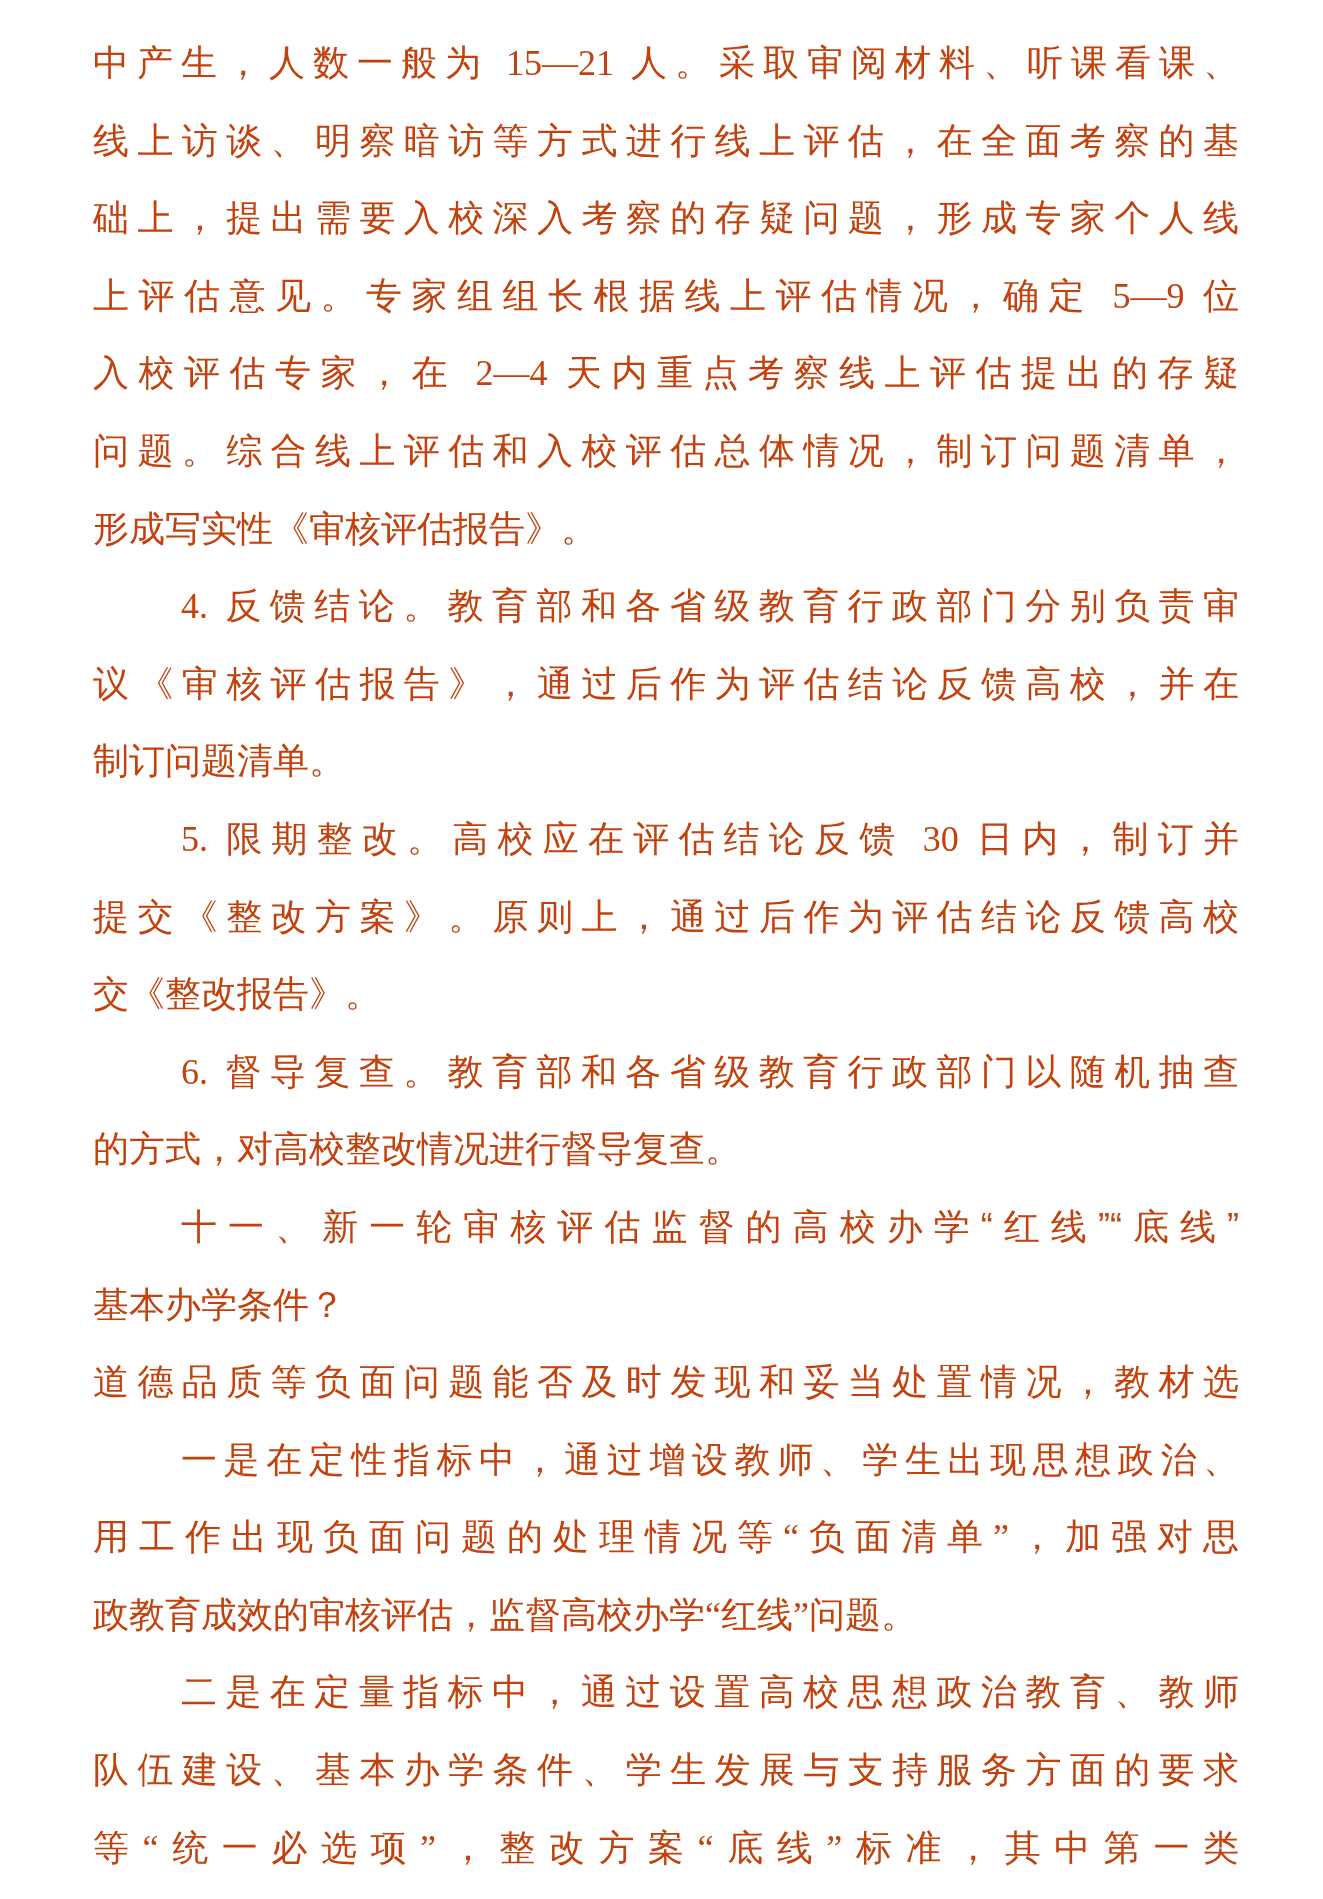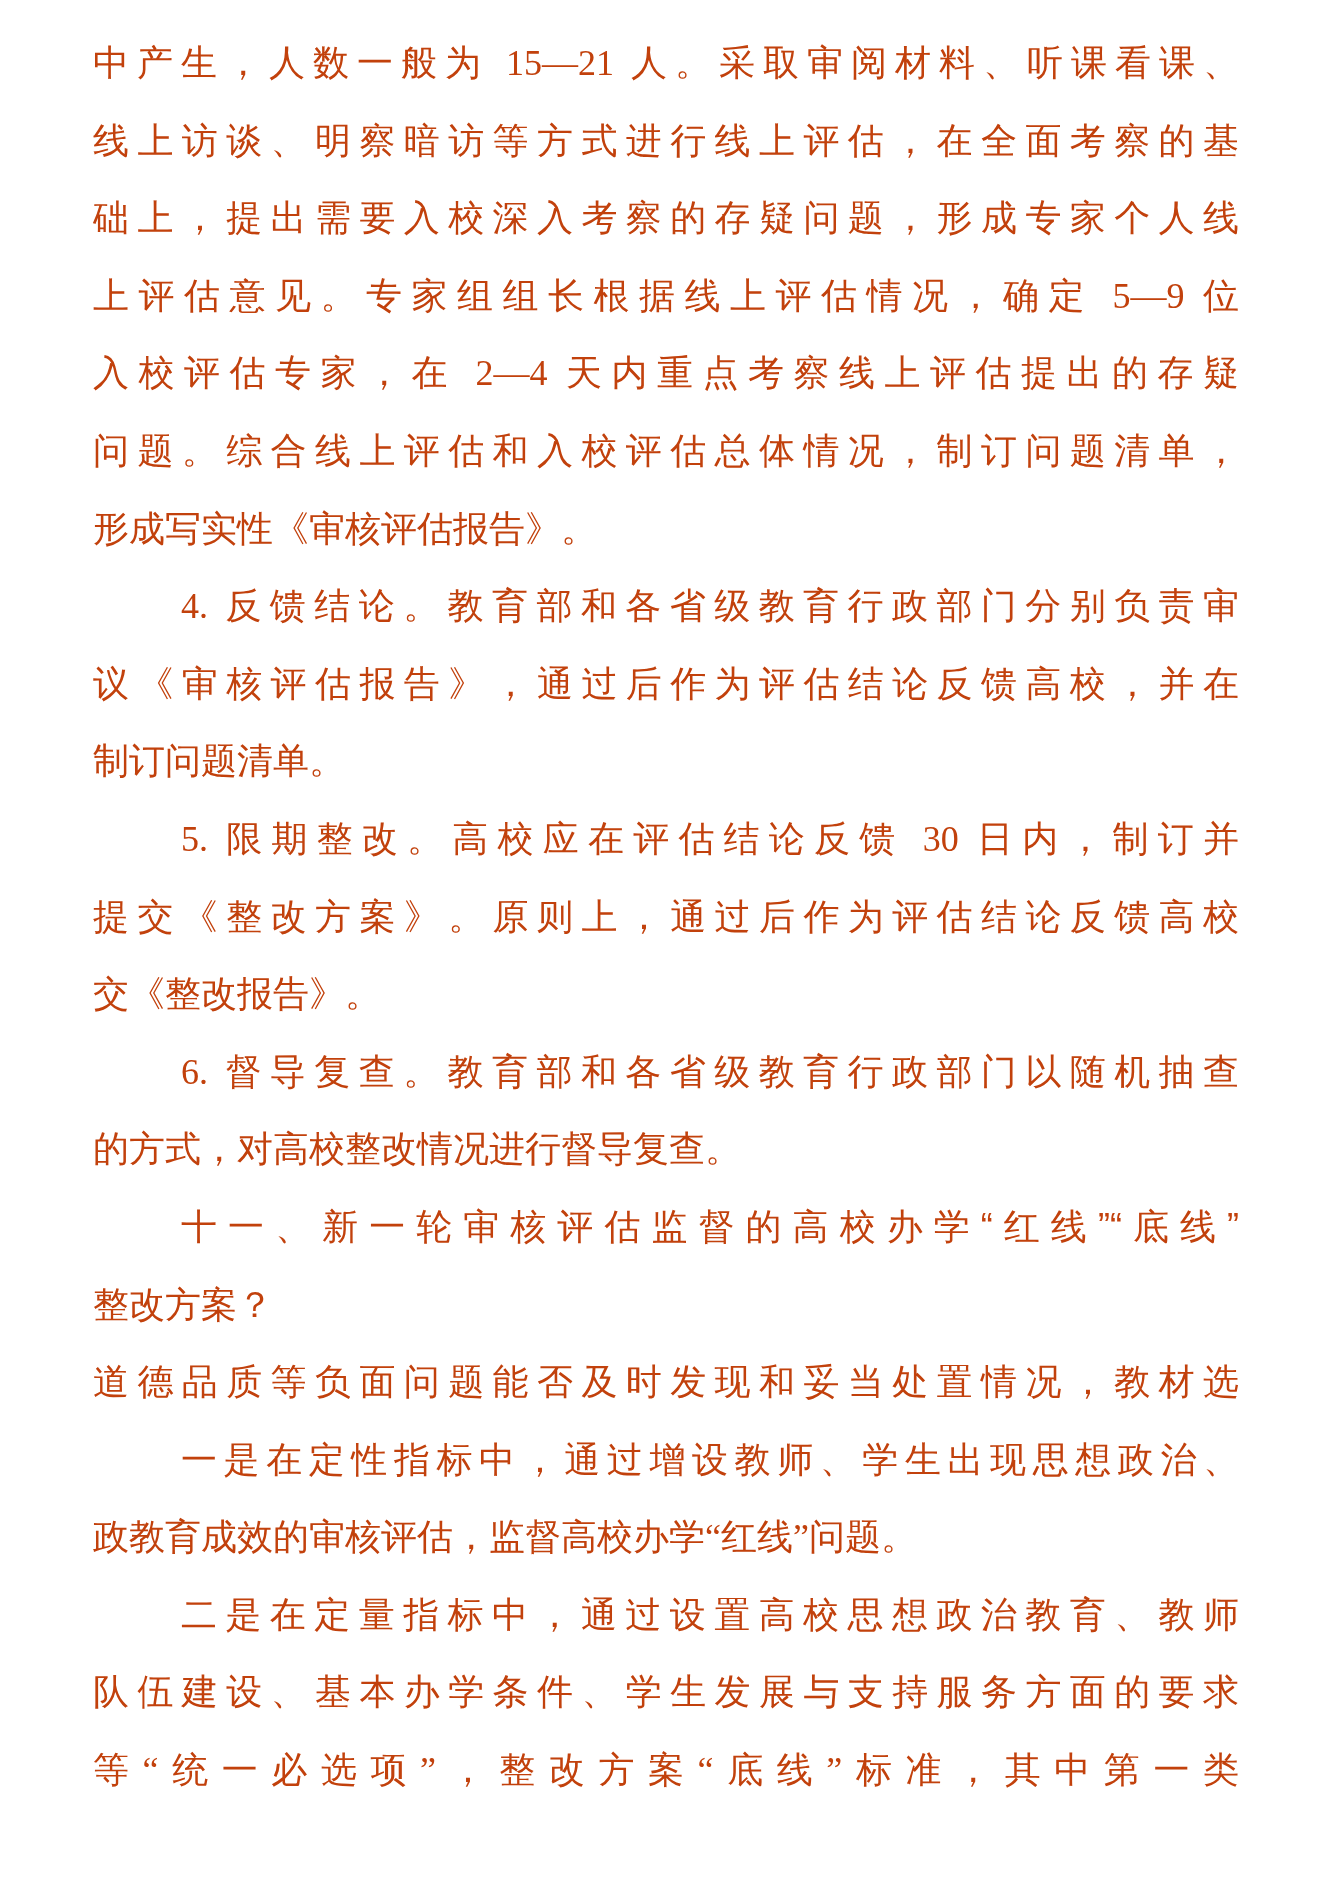--- a/index.html
+++ b/index.html
@@ -59,20 +59,21 @@
   <div class="line end">形成写实性《审核评估报告》。</div>
   <div class="line full indent">4. 反馈结论。教育部和各省级教育行政部门分别负责审</div>
   <div class="line full">议《审核评估报告》，通过后作为评估结论反馈高校，并在</div>
   <div class="line end">制订问题清单。</div>
   <div class="line full indent">5. 限期整改。高校应在评估结论反馈 30 日内，制订并</div>
   <div class="line full">提交《整改方案》。原则上，通过后作为评估结论反馈高校</div>
   <div class="line end">交《整改报告》。</div>
   <div class="line full indent">6. 督导复查。教育部和各省级教育行政部门以随机抽查</div>
   <div class="line end">的方式，对高校整改情况进行督导复查。</div>
   <div class="line full indent heading">十一、新一轮审核评估监督的高校办学“红线”“底线”</div>
-  <div class="line end heading">整改方案？</div>
+  <div class="line end heading">基本办学条件？</div>
   <div class="line full">道德品质等负面问题能否及时发现和妥当处置情况，教材选</div>
   <div class="line full indent">一是在定性指标中，通过增设教师、学生出现思想政治、</div>
+  <div class="line full">用工作出现负面问题的处理情况等“负面清单”，加强对思</div>
   <div class="line end">政教育成效的审核评估，监督高校办学“红线”问题。</div>
   <div class="line full indent">二是在定量指标中，通过设置高校思想政治教育、教师</div>
   <div class="line full">队伍建设、基本办学条件、学生发展与支持服务方面的要求</div>
   <div class="line full">等“统一必选项”，整改方案“底线”标准，其中第一类</div>
 </div>
 
 </body></html>

